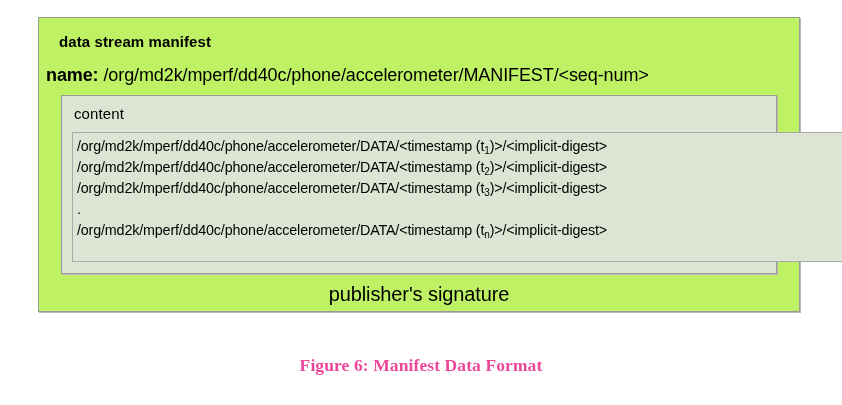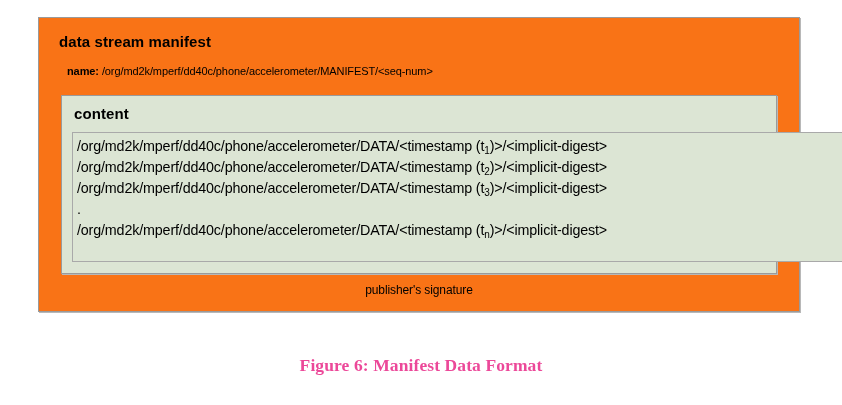--- a/index.html
+++ b/index.html
@@ -17,40 +17,40 @@
   }
 
   
   .manifest-box {
     position: absolute;
     left: 38px;
     top: 17px;
     width: 762px;
     height: 295px;
     box-sizing: border-box;
-    background: #f97316;
+    background: #bef264;
     border: 1px solid #9a9a9a;
     box-shadow: 1px 1px 0 0 #b8b8b8;
   }
 
   .manifest-title {
     position: absolute;
     left: 20px;
     top: 15px;
     font-size: 15px;
     font-weight: bold;
     letter-spacing: 0.1px;
     white-space: nowrap;
   }
 
   .manifest-name-row {
     position: absolute;
-    left: 28px;
+    left: 7px;
     top: 47px;
-    font-size: 11px;
+    font-size: 18px;
     white-space: nowrap;
     letter-spacing: -0.1px;
   }
   .manifest-name-row .label {
     font-weight: bold;
   }
   .manifest-name-row .value {
     font-weight: normal;
   }
 
@@ -65,21 +65,21 @@
     background: #dce5d4;
     border: 1px solid #9a9a9a;
     box-shadow: 1px 1px 0 0 #b8b8b8;
   }
 
   .content-title {
     position: absolute;
     left: 12px;
     top: 9px;
     font-size: 15px;
-    font-weight: bold;
+    font-weight: normal;
     letter-spacing: 0.1px;
   }
 
   
   .name-list-box {
     position: absolute;
     left: 10px;
     top: 36px;
     width: 804px;
     height: 130px;
@@ -107,21 +107,21 @@
     line-height: 21px;
   }
 
   
   .publisher-signature {
     position: absolute;
     left: 0;
     right: 0;
     top: 265px;
     text-align: center;
-    font-size: 12px;
+    font-size: 20px;
     letter-spacing: -0.1px;
   }
 
   
   .figure-caption {
     position: absolute;
     left: 0;
     right: 0;
     top: 355px;
     text-align: center;

